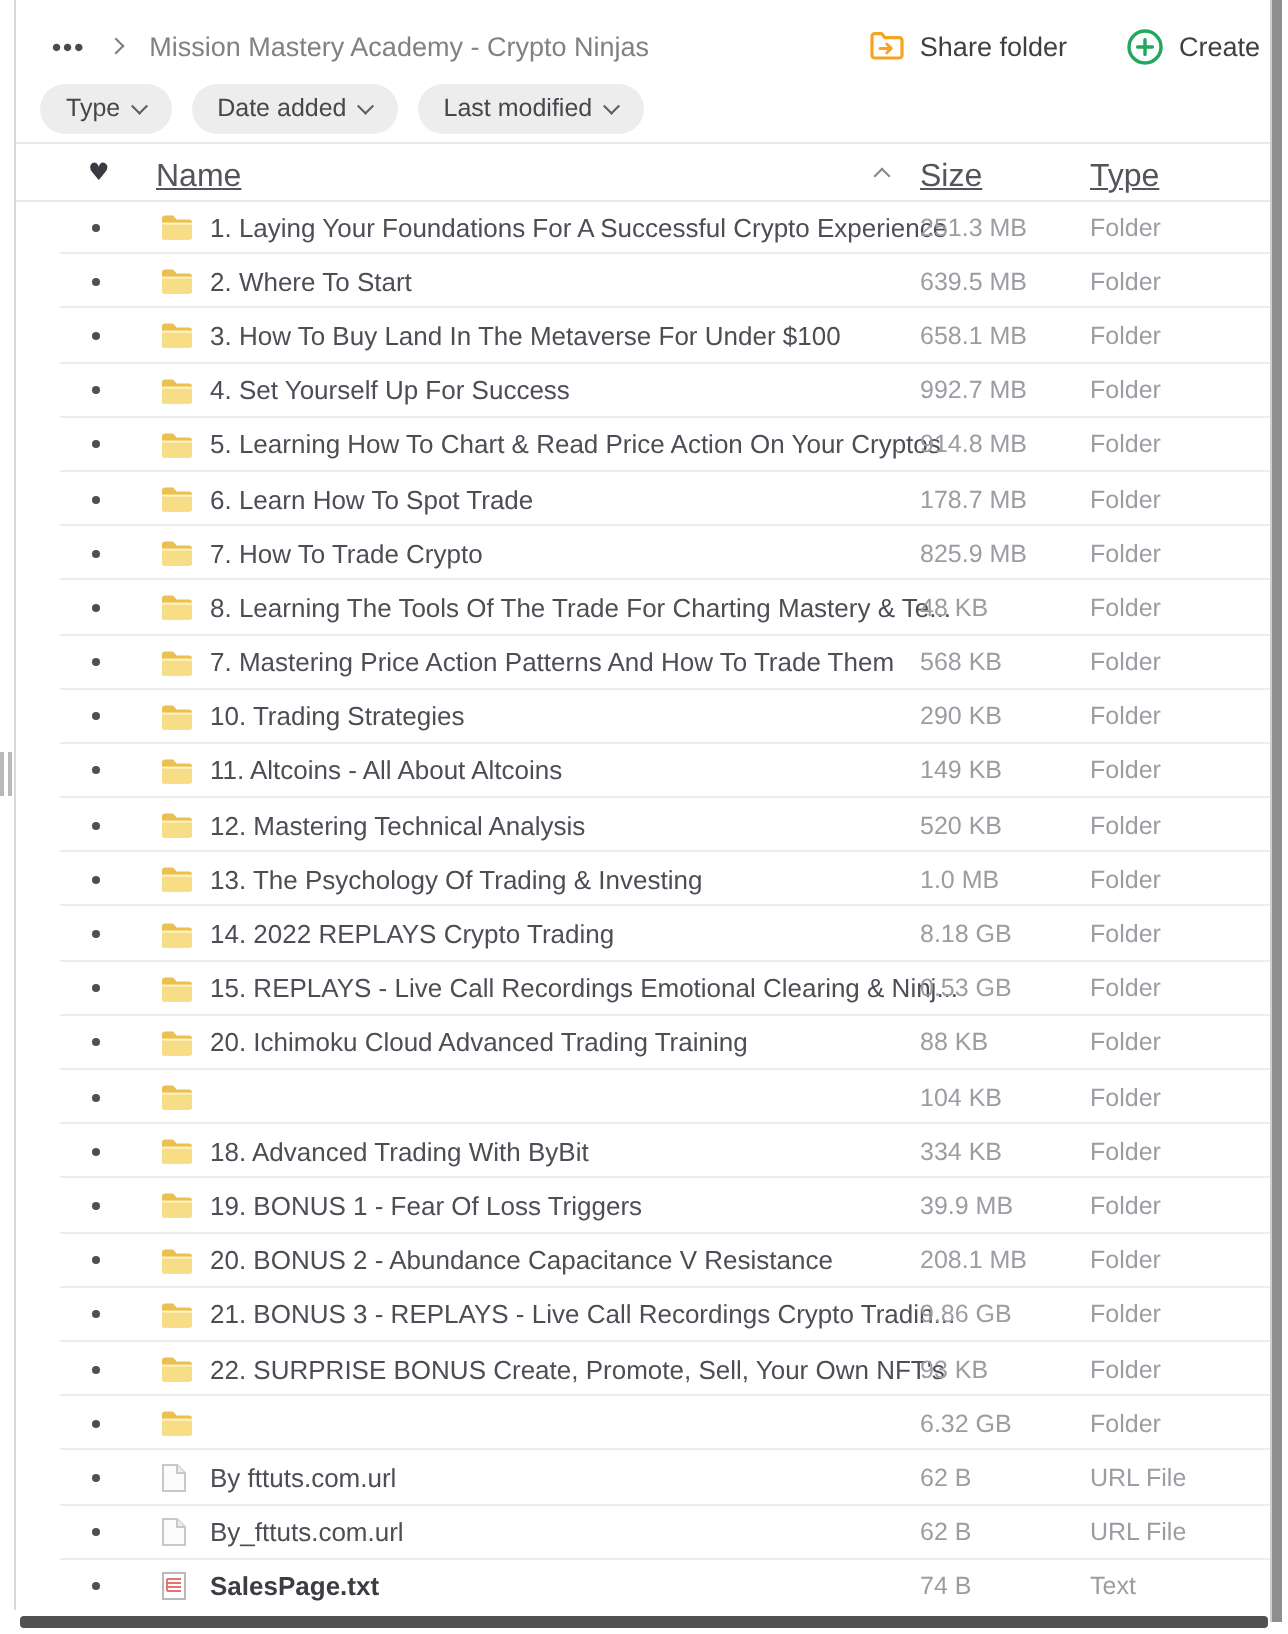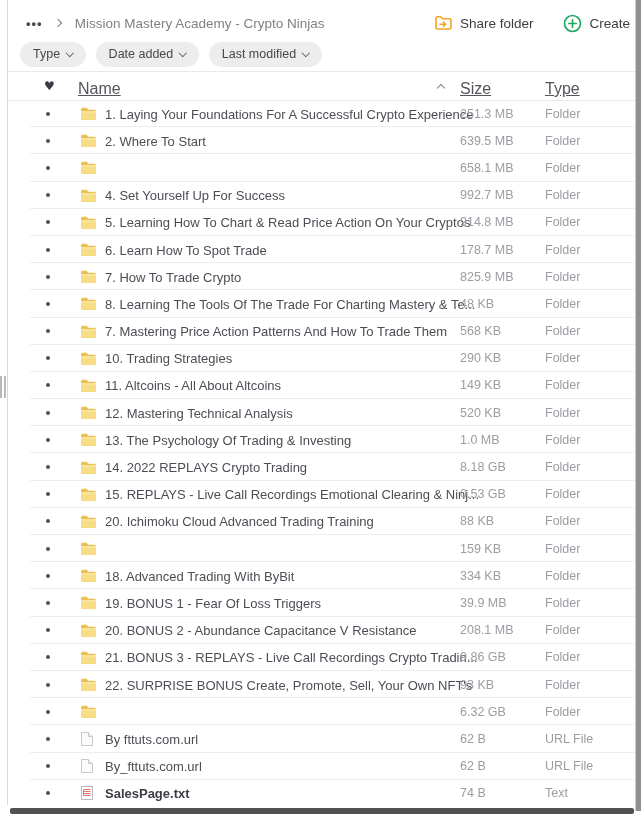--- a/index.html
+++ b/index.html
@@ -157,20 +157,21 @@
 
   <div class="row">
     <span class="bullet"></span>
     <span class="icon-cell">
           <svg width="17" height="15" viewBox="0 0 17 15">
             <path d="M1 3.4 a1.6 1.6 0 0 1 1.6 -1.6 h4 l1.7 2 h6.1 a1.6 1.6 0 0 1 1.6 1.6 v6.8 a1.6 1.6 0 0 1 -1.6 1.6 H2.6 A1.6 1.6 0 0 1 1 12.2 Z" fill="#ecc04e"></path>
             <path d="M1 6 h15 v6.2 a1.6 1.6 0 0 1 -1.6 1.6 H2.6 A1.6 1.6 0 0 1 1 12.2 Z" fill="#f7dd85"></path>
             <rect x="1" y="5.3" width="15" height="1" fill="#fdf3cf"></rect>
           </svg>
         </span>
+    <span class="cell-name">3. How To Buy Land In The Metaverse For Under $100</span>
     <span class="cell-size">658.1 MB</span>
     <span class="cell-type">Folder</span>
   </div>
 
   <div class="row">
     <span class="bullet"></span>
     <span class="icon-cell">
           <svg width="17" height="15" viewBox="0 0 17 15">
             <path d="M1 3.4 a1.6 1.6 0 0 1 1.6 -1.6 h4 l1.7 2 h6.1 a1.6 1.6 0 0 1 1.6 1.6 v6.8 a1.6 1.6 0 0 1 -1.6 1.6 H2.6 A1.6 1.6 0 0 1 1 12.2 Z" fill="#ecc04e"></path>
             <path d="M1 6 h15 v6.2 a1.6 1.6 0 0 1 -1.6 1.6 H2.6 A1.6 1.6 0 0 1 1 12.2 Z" fill="#f7dd85"></path>
@@ -352,21 +353,21 @@
 
   <div class="row">
     <span class="bullet"></span>
     <span class="icon-cell">
           <svg width="17" height="15" viewBox="0 0 17 15">
             <path d="M1 3.4 a1.6 1.6 0 0 1 1.6 -1.6 h4 l1.7 2 h6.1 a1.6 1.6 0 0 1 1.6 1.6 v6.8 a1.6 1.6 0 0 1 -1.6 1.6 H2.6 A1.6 1.6 0 0 1 1 12.2 Z" fill="#ecc04e"></path>
             <path d="M1 6 h15 v6.2 a1.6 1.6 0 0 1 -1.6 1.6 H2.6 A1.6 1.6 0 0 1 1 12.2 Z" fill="#f7dd85"></path>
             <rect x="1" y="5.3" width="15" height="1" fill="#fdf3cf"></rect>
           </svg>
         </span>
-    <span class="cell-size">159 KB</span>
+    <span class="cell-size">104 KB</span>
     <span class="cell-type">Folder</span>
   </div>
 
   <div class="row">
     <span class="bullet"></span>
     <span class="icon-cell">
           <svg width="17" height="15" viewBox="0 0 17 15">
             <path d="M1 3.4 a1.6 1.6 0 0 1 1.6 -1.6 h4 l1.7 2 h6.1 a1.6 1.6 0 0 1 1.6 1.6 v6.8 a1.6 1.6 0 0 1 -1.6 1.6 H2.6 A1.6 1.6 0 0 1 1 12.2 Z" fill="#ecc04e"></path>
             <path d="M1 6 h15 v6.2 a1.6 1.6 0 0 1 -1.6 1.6 H2.6 A1.6 1.6 0 0 1 1 12.2 Z" fill="#f7dd85"></path>
             <rect x="1" y="5.3" width="15" height="1" fill="#fdf3cf"></rect>

